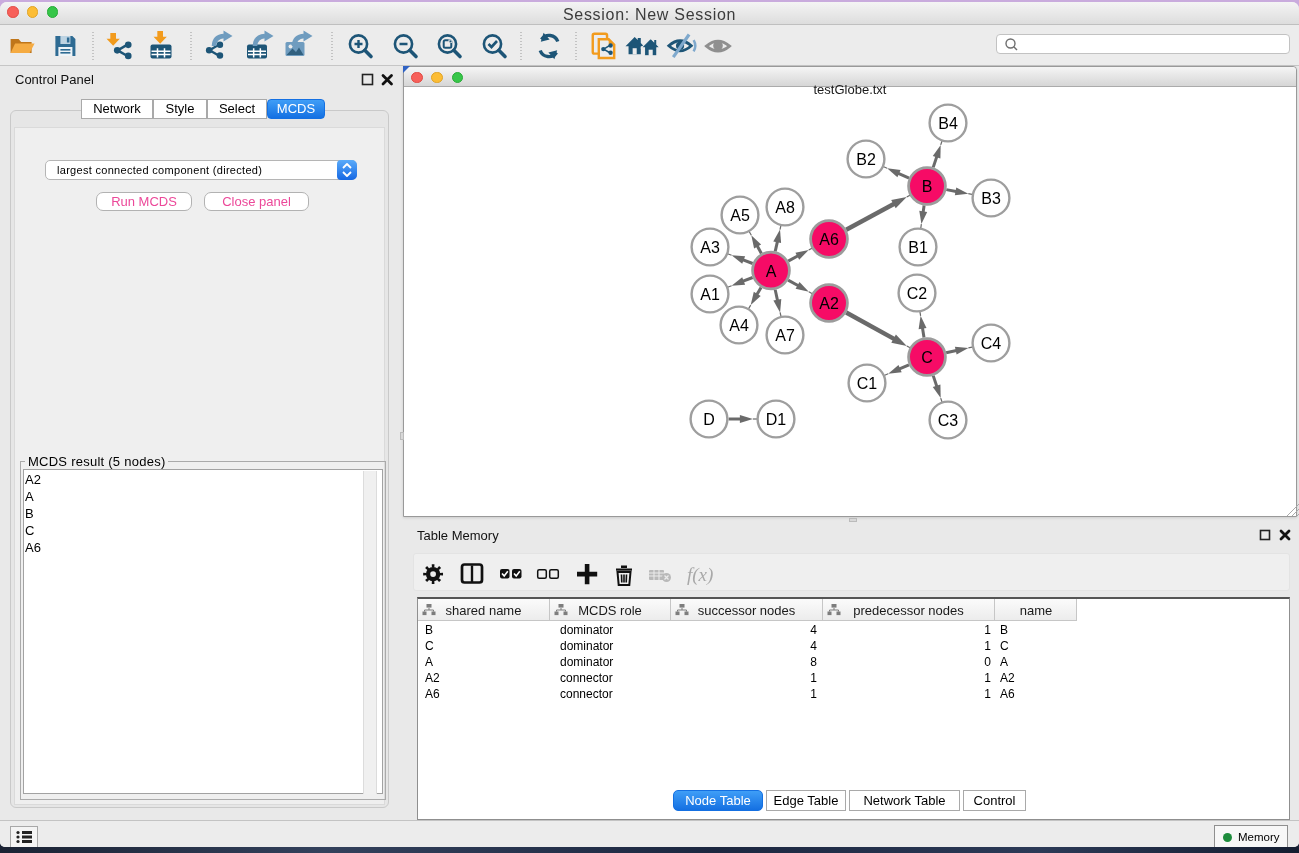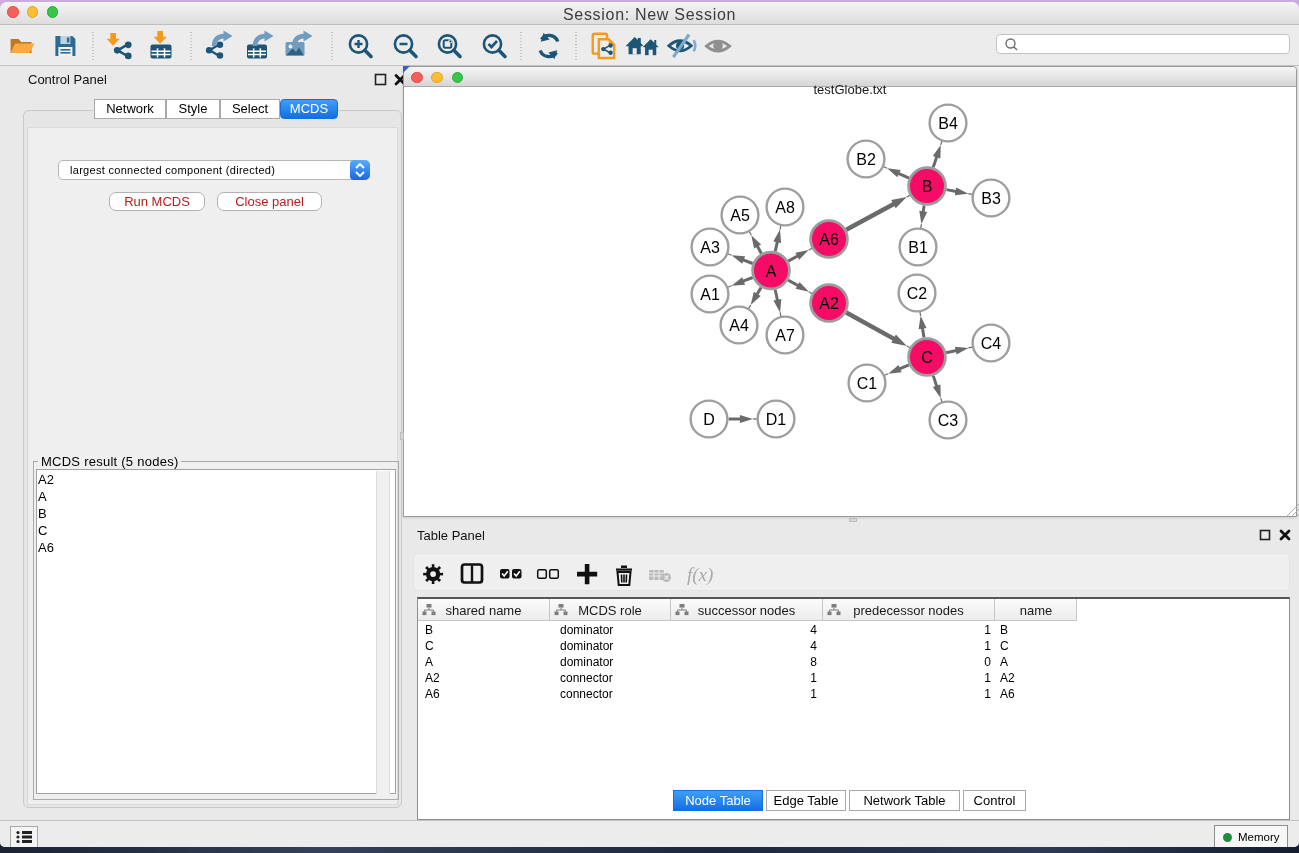--- a/index.html
+++ b/index.html
@@ -27,21 +27,21 @@
   #cp-title { position:absolute; left:12px; top:6px; font-size:13px; color:#111; }
   .tab { position:absolute; top:33px; height:20px; background:#fff;
     border:1px solid #a9a9a9; font-size:13px; color:#000; text-align:center; line-height:18px; }
   .tab.sel { background:linear-gradient(#3f9ef7,#1470e2); color:#fff;
     border:1px solid #1470e2; border-radius:4px; }
   #cp-body { position:absolute; left:7px; top:44px; width:379px; height:698px;
     background:#e6e6e6; border:1px solid #c9c9c9; border-radius:6px; }
   #cp-inner { position:absolute; left:3px; top:16px; width:371px; height:678px;
     background:#efefef; border:1px solid #dadada; }
   .btn { position:absolute; background:#fff; border:1px solid #b2b2b2;
-    border-radius:7px; font-size:13px; color:#b91c1c; text-align:center; }
+    border-radius:7px; font-size:13px; color:#ec4899; text-align:center; }
   #dropdown { position:absolute; left:32px; top:30px; width:312px; height:20px;
     background:#fff; border:1px solid #b5b5b5; border-radius:5px; font-size:11px;
     line-height:19px; padding-left:11px; color:#000; letter-spacing:0.3px; }
   #dd-btn { position:absolute; right:-1px; top:-1px; width:20px; height:20px;
     background:linear-gradient(#5aabfa,#1668e3); border-radius:4px 5px 5px 4px; }
   #mcds-field { position:absolute; left:7px; top:331px; width:366px; height:339px;
     border:1px solid #aaaaaa; }
   #mcds-legend { position:absolute; left:4px; top:-8px; background:#efefef;
     font-size:13px; padding:0 3px; color:#000; letter-spacing:0.25px; }
   #mcds-list { position:absolute; left:2px; top:7px; width:360px; height:325px;
@@ -68,21 +68,21 @@
   #tp-header { position:absolute; left:0; top:0; width:659px; height:22px;
     background:linear-gradient(#fbfbfb,#ececec); border-bottom:1px solid #c6c6c6;
     border-right:1px solid #c6c6c6; }
   .th { position:absolute; top:0; height:22px; border-right:1px solid #c6c6c6; }
   .th-txt { position:absolute; top:4px; left:0; width:100%; text-align:center;
     font-size:13px; color:#1a1a1a; }
   .td { position:absolute; font-size:12px; color:#000; white-space:pre; }
   .tptab { position:absolute; top:269px; height:21px; background:#fff;
     border:1px solid #a9a9a9; font-size:13px; color:#000; text-align:center; line-height:19px; }
   .tptab.sel { background:linear-gradient(#3f9ef7,#1470e2); color:#fff;
-    border:1px solid #1470e2; border-radius:0; }
+    border:1px solid #1470e2; border-radius:5px; }
 </style>
 </head>
 <body>
 <div id="topstrip" style="position:absolute;left:0;top:0;width:1299px;height:12px;background:#c9abdd;"></div>
 <div id="app">
   <div id="titlebar">
     <div class="tl" style="left:7.3px;background:#f7605a;border:1px solid #e14942;"></div>
     <div class="tl" style="left:26.9px;background:#fcbd35;border:1px solid #e0a325;"></div>
     <div class="tl" style="left:46.9px;background:#37c649;border:1px solid #28ab38;"></div>
     <div id="title">Session: New Session</div>
@@ -232,21 +232,21 @@
 </svg>
     <div id="searchbox">
       <svg width="16" height="16" style="position:absolute;left:7px;top:2px;">
         <circle cx="6.5" cy="6.5" r="4.5" fill="none" stroke="#6e6e6e" stroke-width="1.4"></circle>
         <line x1="9.8" y1="9.8" x2="13" y2="13" stroke="#6e6e6e" stroke-width="1.4"></line>
       </svg>
     </div>
   </div>
   <div id="main">
 
-    <div class="abs" style="left:16px;top:0;width:395px;height:754px;padding-left:10px;">
+    <div class="abs" style="left:3px;top:0;width:395px;height:754px;padding-left:10px;">
       <div id="cp-title">Control Panel</div>
       <svg width="40" height="14" style="position:absolute;left:358px;top:7px;">
         <rect x="1.5" y="1.5" width="10" height="10" fill="none" stroke="#222" stroke-width="1.6"></rect>
         <path d="M22,2.5 L30.5,11 M30.5,2.5 L22,11" stroke="#111" stroke-width="2.8" stroke-linecap="round"></path>
       </svg>
       <div id="cp-body">
           <div id="cp-inner"></div>
         </div>
       <div class="tab" style="left:78px;width:72px;">Network</div>
       <div class="tab" style="left:150px;width:54px;">Style</div>
@@ -387,21 +387,21 @@
       <svg width="14" height="14" style="position:absolute;left:882px;top:436px;">
         <line x1="13" y1="1" x2="1" y2="13" stroke="#aaa" stroke-width="1"></line>
         <line x1="13" y1="6" x2="6" y2="13" stroke="#aaa" stroke-width="1"></line>
         <line x1="13" y1="11" x2="11" y2="13" stroke="#aaa" stroke-width="1"></line>
       </svg>
     </div>
     <div class="abs" style="left:400px;top:366px;width:4px;height:8px;background:#d8d8d8;border:1px solid #bbb;"></div>
     <div class="abs" style="left:849px;top:452px;width:8px;height:4px;background:#d8d8d8;border:1px solid #bbb;"></div>
 
     <div id="tablepanel">
-      <div id="tp-title">Table Panel</div>
+      <div id="tp-title">Table Memory</div>
       <svg width="40" height="14" style="position:absolute;left:855px;top:8px;">
         <rect x="1.5" y="1.5" width="9" height="9" fill="none" stroke="#222" stroke-width="1.6"></rect>
         <path d="M22,2 L30,10 M30,2 L22,10" stroke="#111" stroke-width="2.8" stroke-linecap="round"></path>
       </svg>
       <div style="position:absolute;left:9px;top:32px;width:877px;height:38px;background:#efefef;border:1px solid #e3e3e3;border-radius:3px;"></div>
       <svg width="340" height="40" style="position:absolute;left:0;top:36px;">
 <g transform="translate(19,5)">
             <g transform="translate(0.5,2.5) scale(0.8)">
               <circle cx="12" cy="12" r="9" fill="#111"></circle>
               <circle cx="12" cy="12" r="3.6" fill="#ececec"></circle>

